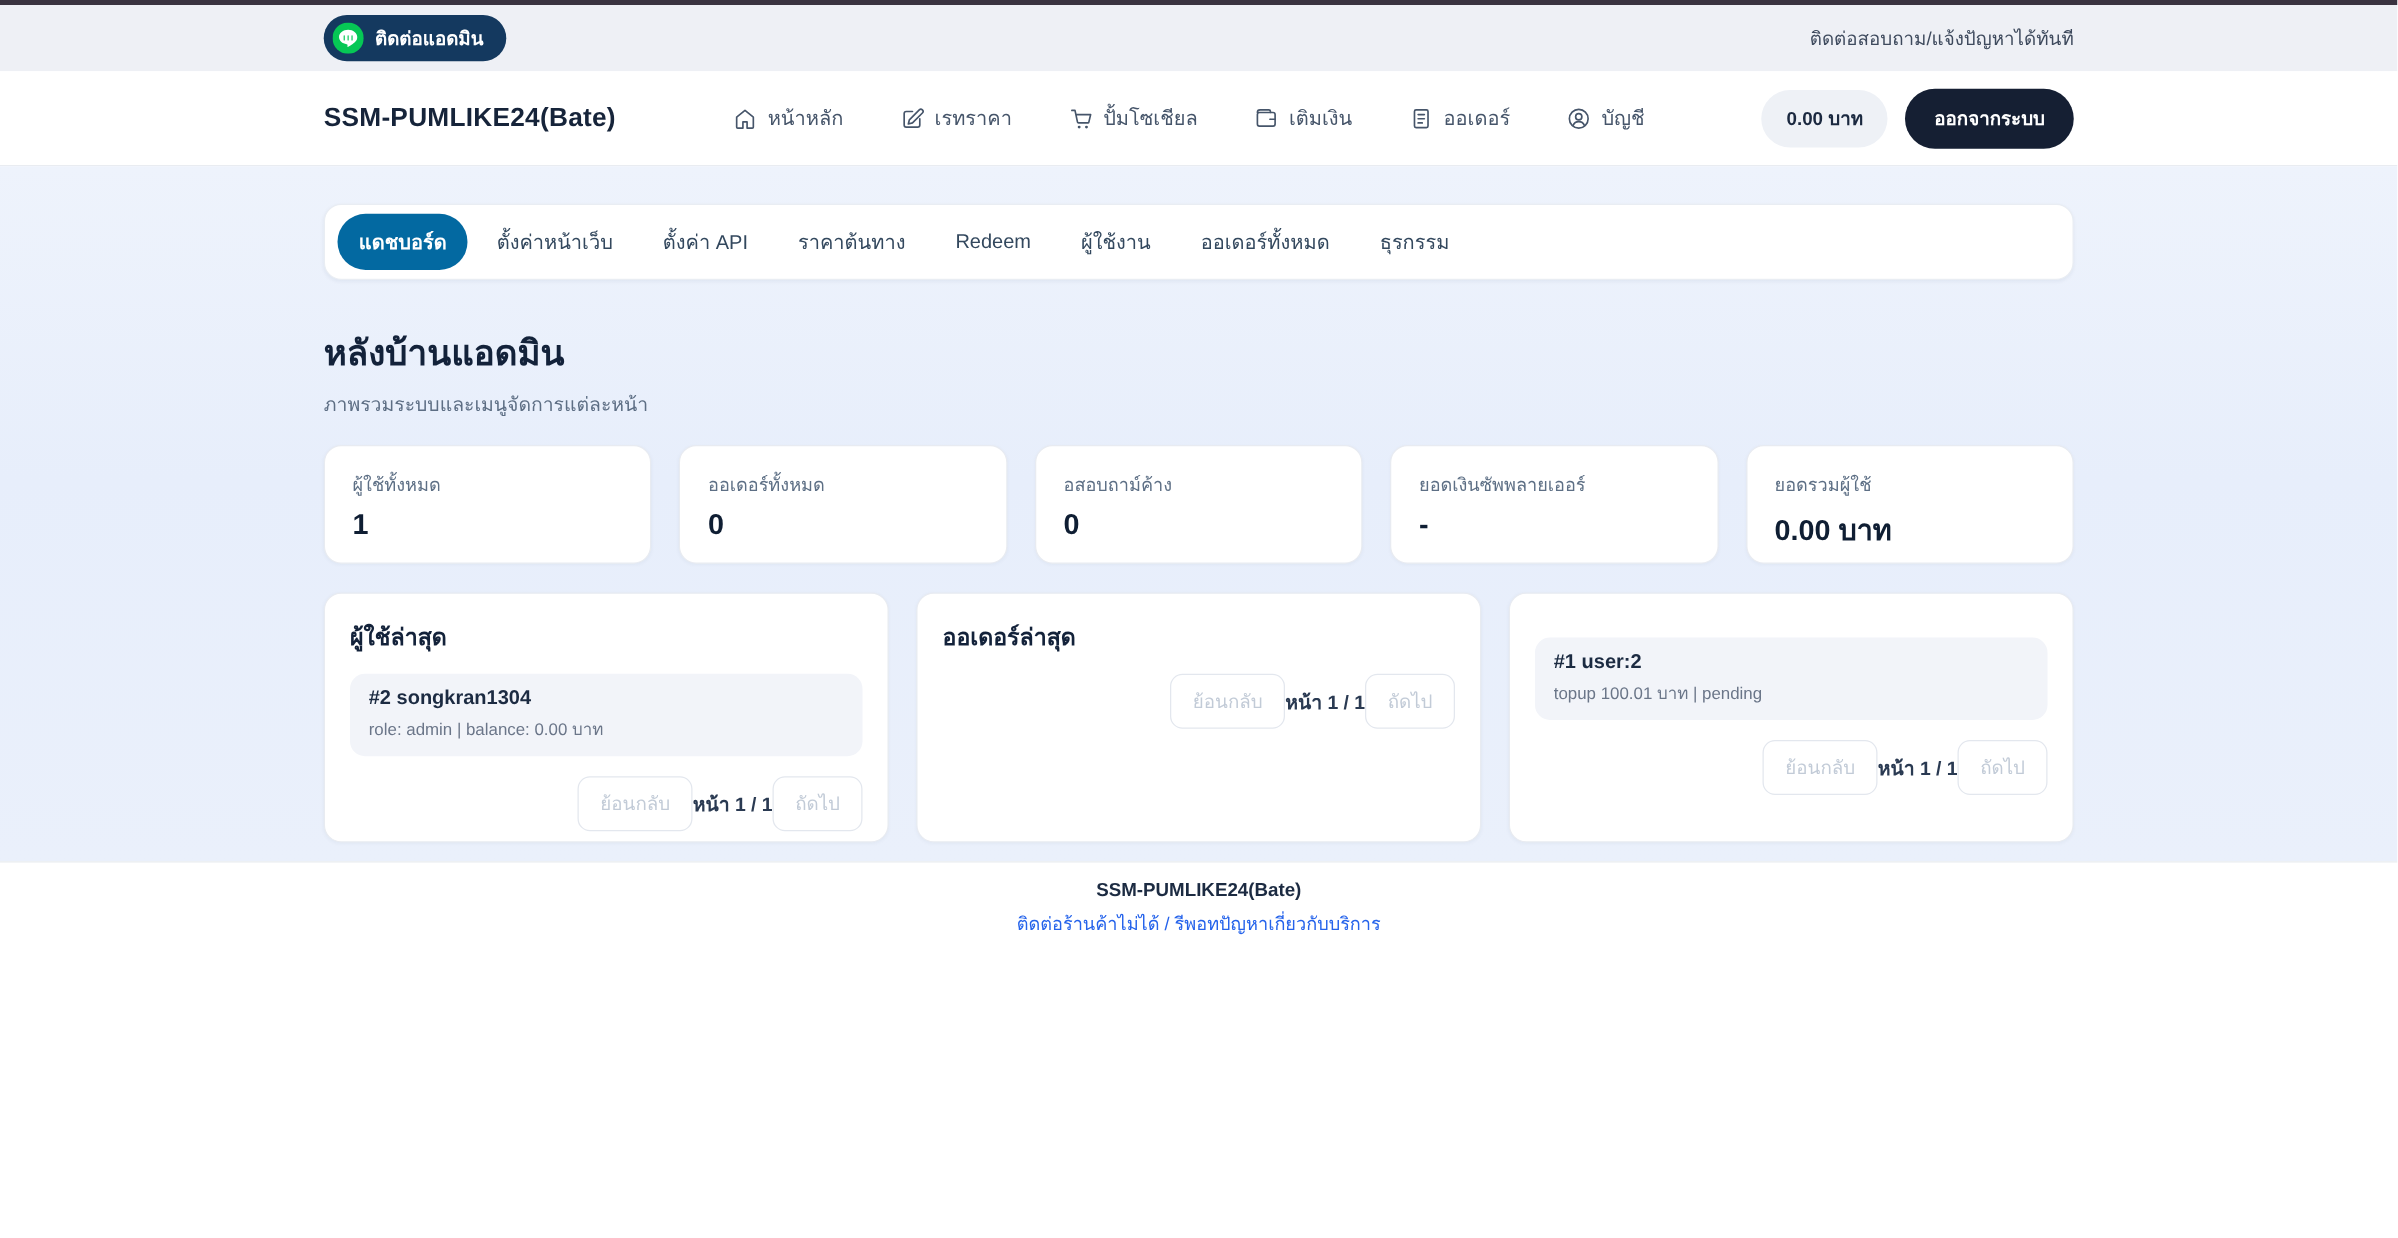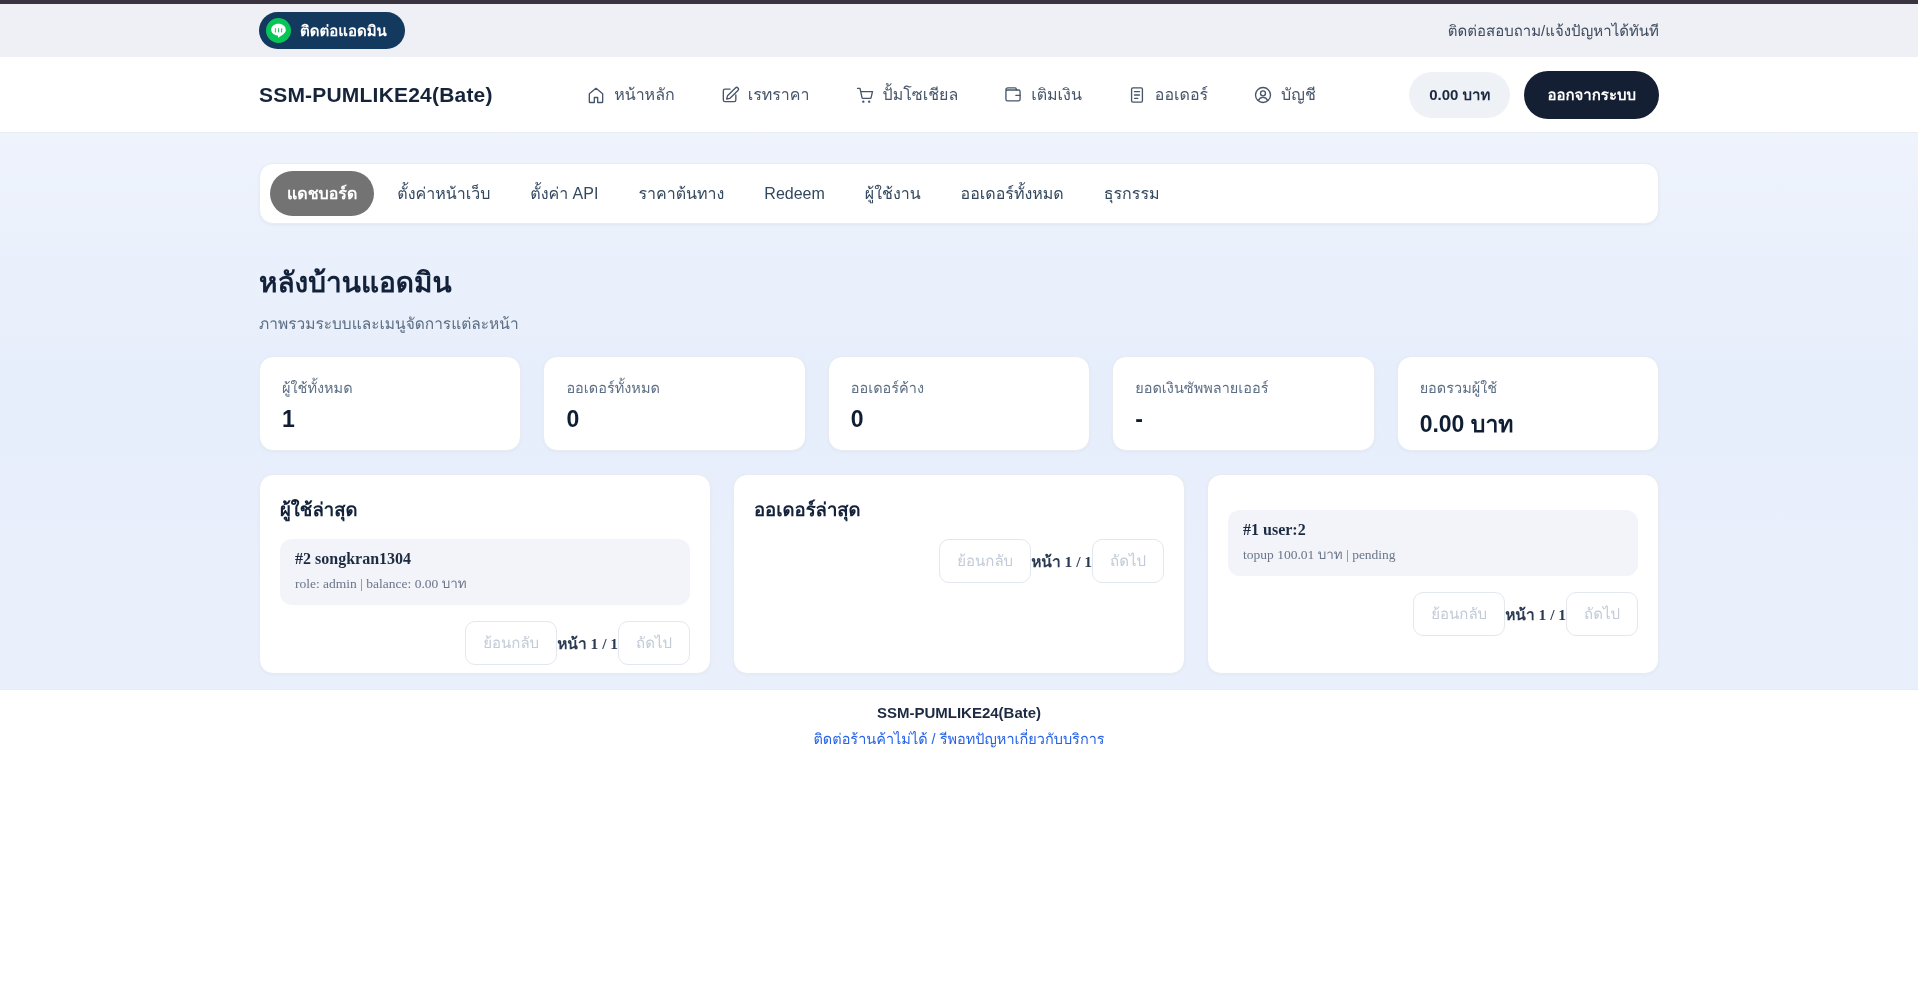--- a/index.html
+++ b/index.html
@@ -40,31 +40,31 @@
 
   
   .main { flex: 1 1 auto; background: linear-gradient(180deg, #eef3fc 0%, #e7eefb 45%, #eaf0fb 100%); padding-top: 30px; }
 
   .tabsbar {
     background: #fff; border: 1px solid #e9edf3; border-radius: 14px;
     box-shadow: 0 1px 3px rgba(20,40,80,.05);
     padding: 7px 10px; display: flex; align-items: center; gap: 6px;
   }
   .tab { padding: 10px 17px; font-size: 16px; color: #33485e; border-radius: 999px; cursor: pointer; white-space: nowrap; background: transparent; border: none; font-family: inherit; }
-  .tab.active { background: #737373; color: #ffffff; font-weight: bold; }
+  .tab.active { background: #0369a1; color: #ffffff; font-weight: bold; }
 
   .page-title { margin: 36px 0 0 0; font-size: 28px; font-weight: bold; color: #13223a; }
   .page-sub { margin-top: 7px; color: #5d6e84; font-size: 15.5px; }
 
   .stats { display: flex; gap: 22px; margin-top: 20px; }
   .stat-card { flex: 1 1 0; background: #fff; border: 1px solid #e8ebf1; border-radius: 14px; padding: 19px 22px; box-shadow: 0 1px 3px rgba(20,40,80,.04); height: 95px; }
   .stat-label { color: #5d6f85; font-size: 14.5px; }
   .stat-value { color: #0f1e33; font-size: 23px; font-weight: bold; margin-top: 7px; }
 
-  .panels { display: flex; gap: 22px; margin-top: 23px; font-family: Liberation Serif, serif; }
+  .panels { display: flex; gap: 22px; margin-top: 23px; }
   .panel { flex: 1 1 0; background: #fff; border: 1px solid #e8ebf1; border-radius: 14px; padding: 20px; height: 200px; box-shadow: 0 1px 3px rgba(20,40,80,.04); }
   .panel-title { font-size: 18.5px; font-weight: bold; color: #13223a; }
   .entry { background: #f2f4f9; border-radius: 12px; padding: 11px 15px; margin-top: 15px; }
   .entry-name { font-weight: bold; font-size: 16px; color: #1c2b42; }
   .entry-sub { color: #6b7689; font-size: 13.5px; margin-top: 4px; }
   .pager { display: flex; align-items: center; justify-content: flex-end; margin-top: 16px; }
   .pager-btn { border: 1px solid #e3e7ee; background: #fff; color: #c2cbd7; border-radius: 10px; padding: 9px 17px; font-size: 15px; cursor: default; font-family: inherit; }
   .pager-info { color: #2a3a52; font-weight: bold; font-size: 15.5px; }
 
   
@@ -172,21 +172,21 @@
       <div class="stats">
         <div class="stat-card">
           <div class="stat-label">ผู้ใช้ทั้งหมด</div>
           <div class="stat-value">1</div>
         </div>
         <div class="stat-card">
           <div class="stat-label">ออเดอร์ทั้งหมด</div>
           <div class="stat-value">0</div>
         </div>
         <div class="stat-card">
-          <div class="stat-label">ออเดอร์ค้าง</div>
+          <div class="stat-label">อสอบถาม์ค้าง</div>
           <div class="stat-value">0</div>
         </div>
         <div class="stat-card">
           <div class="stat-label">ยอดเงินซัพพลายเออร์</div>
           <div class="stat-value">-</div>
         </div>
         <div class="stat-card">
           <div class="stat-label">ยอดรวมผู้ใช้</div>
           <div class="stat-value">0.00 บาท</div>
         </div>

